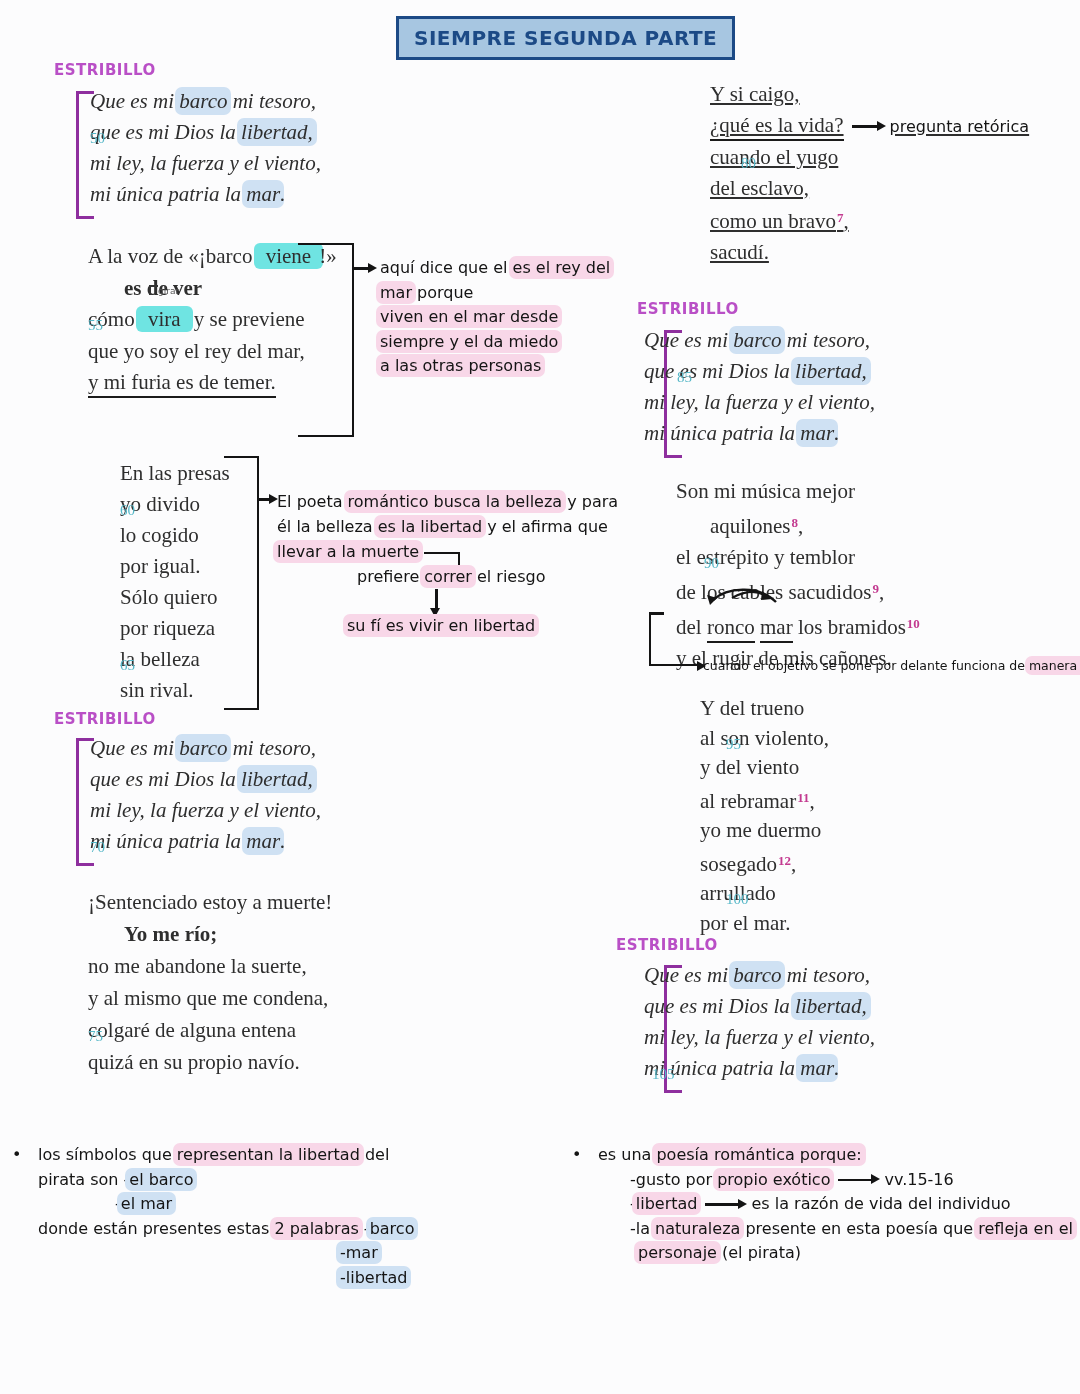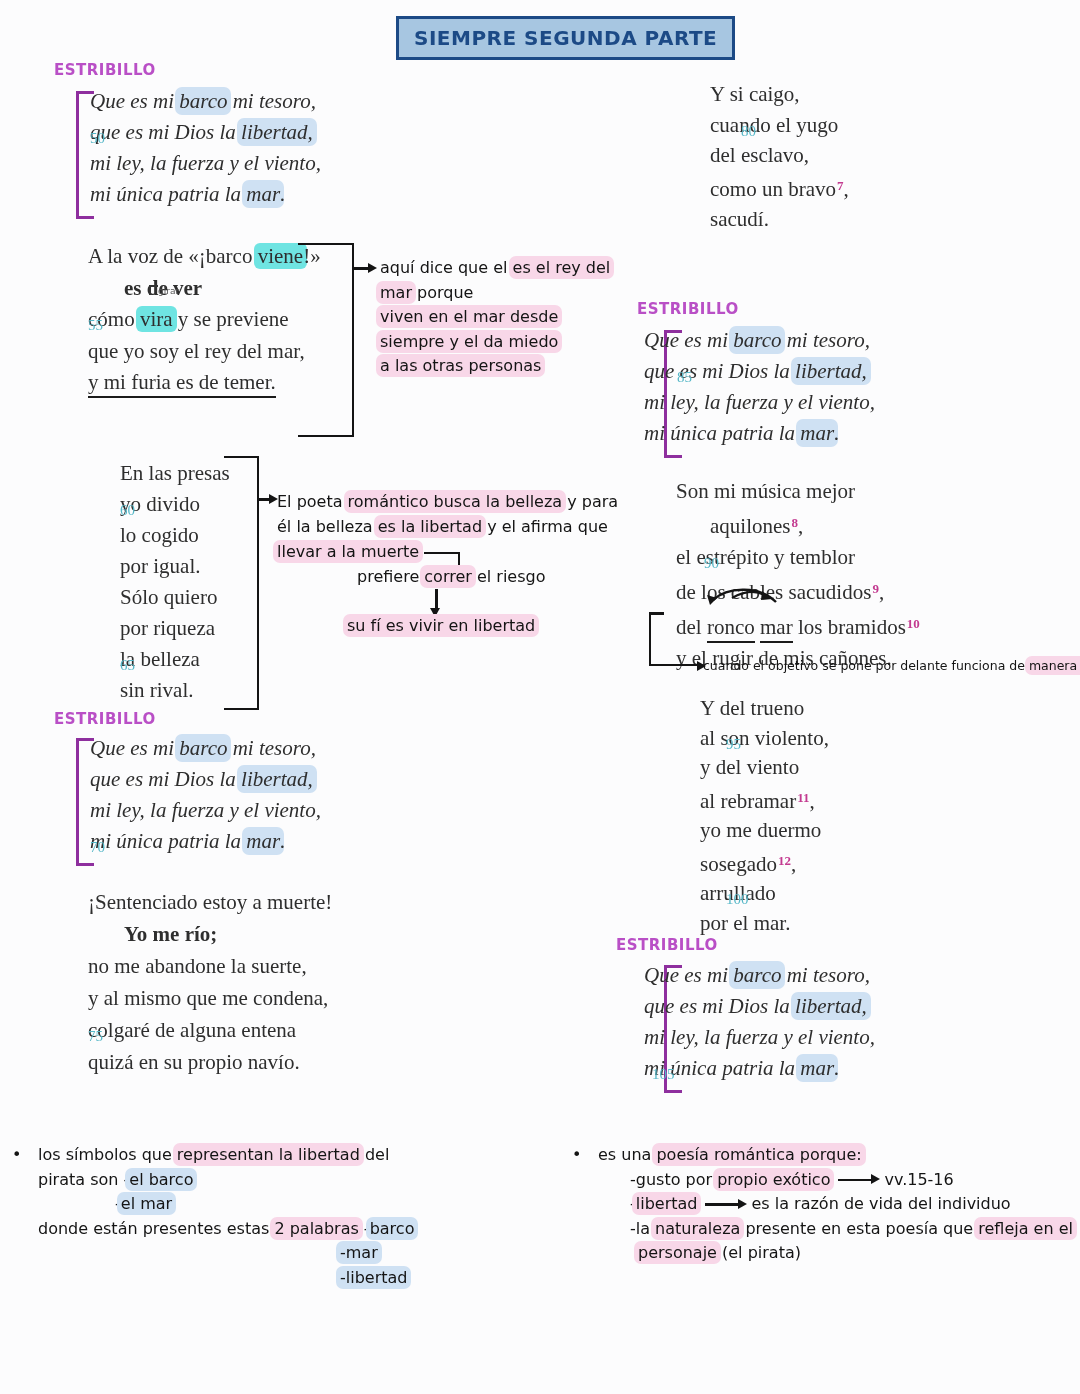--- a/index.html
+++ b/index.html
@@ -16,21 +16,21 @@
   .hand .line{line-height:24.5px;}
   .tiny-hand{font-family:"DejaVu Sans",sans-serif;font-size:12.5px;color:#141414;}
   .tiny-hand .line{line-height:16px;}
 
   
   .lnum{position:absolute;left:0;top:6px;font-family:"Liberation Serif",serif;
         font-size:15px;font-style:normal;color:#55b7c7;}
 
   
   .seg.b{background:#cfe1f3;border-radius:7px;padding:2px 4px;margin:-2px -4px;}
-  .seg.c{background:#6fe4e2;border-radius:6px;padding:1px 4px;margin:-1px -4px;}
+  .seg.c{background:#6fe4e2;border-radius:6px;padding:1px 12px;margin:-1px -4px;}
   .seg.p{background:#f8d7e8;border-radius:7px;padding:2px 4px;margin:-2px -4px;}
   .seg.u{border-bottom:2.5px solid #1b1b1b;padding-bottom:2px;}
   .seg.s{color:#c33a90;font-size:13px;vertical-align:6px;font-style:normal;margin-left:1px;font-weight:600;}
   .seg.hand{font-family:"DejaVu Sans",sans-serif;font-size:16px;font-style:normal;color:#141414;}
 
   
   .seg.harrow-i{display:inline-block;position:relative;width:26px;height:2.4px;background:#141414;
                 vertical-align:middle;margin:0 12px 0 8px;}
   .seg.harrow-i::after{content:"";position:absolute;right:-8px;top:-4.6px;
                 border-left:9px solid #141414;border-top:5.5px solid transparent;border-bottom:5.5px solid transparent;}
@@ -78,21 +78,21 @@
   
   .notes{padding-left:28px;}
   .line.bullet::before{content:"\2022";position:absolute;left:-26px;top:0;font-size:16px;}
 
   
   .estb{padding-left:40px;}
   #est3 .lnum{left:33px;} #est4 .lnum{left:8px;}
   #stanza-voz{padding-left:38px;} #stanza-voz .line{line-height:31.5px;}
   #stanza-presas{padding-left:70px;}
   #stanza-sent{padding-left:38px;} #stanza-sent .line{line-height:32px;}
-  #stanza-caigo{padding-left:106px;} #stanza-caigo .line{line-height:30.5px;} #stanza-caigo .lnum{left:31px;}
+  #stanza-caigo{padding-left:106px;text-decoration:underline;} #stanza-caigo .line{line-height:30.5px;} #stanza-caigo .lnum{left:31px;}
   #stanza-musica{padding-left:72px;} #stanza-musica .lnum{left:28px;}
   #stanza-trueno{padding-left:96px;} #stanza-trueno .line{line-height:29.5px;} #stanza-trueno .lnum{left:26px;}
 
   
   .vira-note{position:absolute;left:149px;top:285px;}
   .vira-note .corner{display:inline-block;width:7px;height:8px;border-left:2px solid #333;border-top:2px solid #333;vertical-align:top;}
   .vira-note .gtxt{font-family:"DejaVu Sans",sans-serif;font-size:9px;color:#555;position:relative;top:-5px;left:0px;}
 </style>
 </head>
 <body>
@@ -174,20 +174,21 @@
       <div class="line bullet"><span class="seg">los símbolos que </span><span class="seg p">representan la libertad</span><span class="seg"> del</span></div>
       <div class="line"><span class="seg">pirata son -</span><span class="seg b">el barco</span></div>
       <div class="line ml77"><span class="seg">-</span><span class="seg b">el mar</span></div>
       <div class="line"><span class="seg">donde están presentes estas </span><span class="seg p">2 palabras</span><span class="seg"> -</span><span class="seg b">barco</span></div>
       <div class="line ml302"><span class="seg b">-mar</span></div>
       <div class="line ml302"><span class="seg b">-libertad</span></div>
     </div>
 
   <div class="abs serif colR" id="stanza-caigo" style="left:604px;top:79px;">
       <div class="line"><span class="seg">Y si caigo,</span></div>
+      <div class="line"><span class="seg u">¿qué es la vida?</span><span class="seg harrow-i"></span><span class="seg hand">pregunta retórica</span></div>
       <div class="line"><span class="lnum">80</span><span class="seg">cuando el yugo</span></div>
       <div class="line"><span class="seg">del esclavo,</span></div>
       <div class="line"><span class="seg">como un bravo</span><span class="seg s">7</span><span class="seg">,</span></div>
       <div class="line"><span class="seg">sacudí.</span></div>
     </div>
 
   <div class="est-label" style="left:637px;top:300px;">ESTRIBILLO</div>
   <div class="abs serif italic estb colR" id="est3" style="left:604px;top:325px;">
     <div class="est-bracket" style="left:60px;top:5px;height:122px;"></div>
   <div class="line"><span class="seg">Que es mi </span><span class="seg b">barco</span><span class="seg"> mi tesoro,</span></div>

